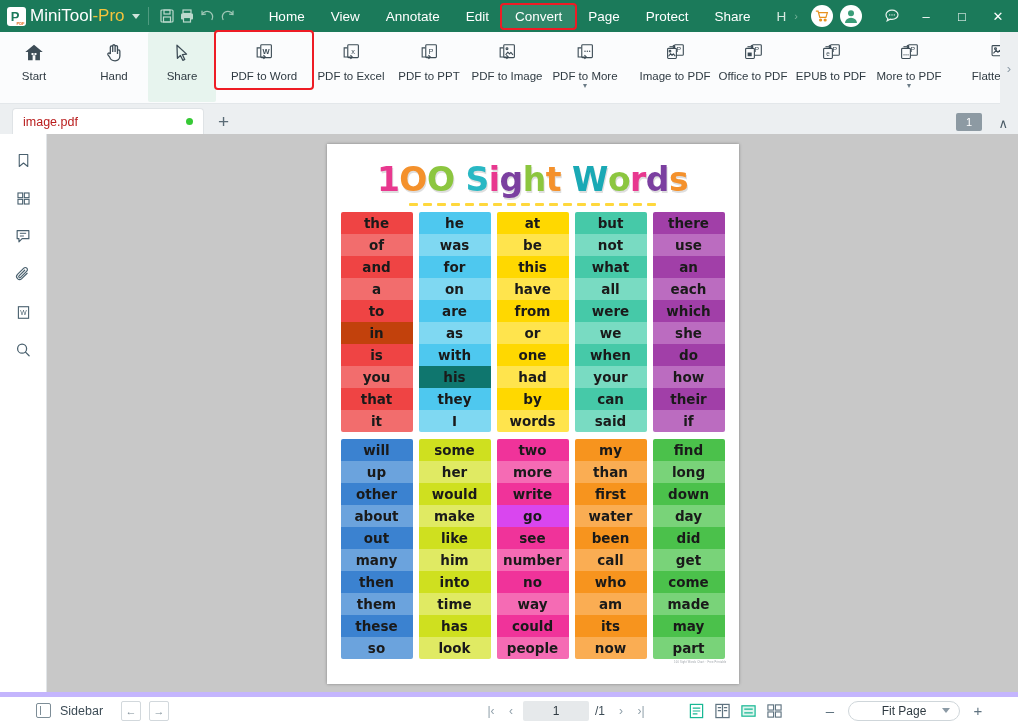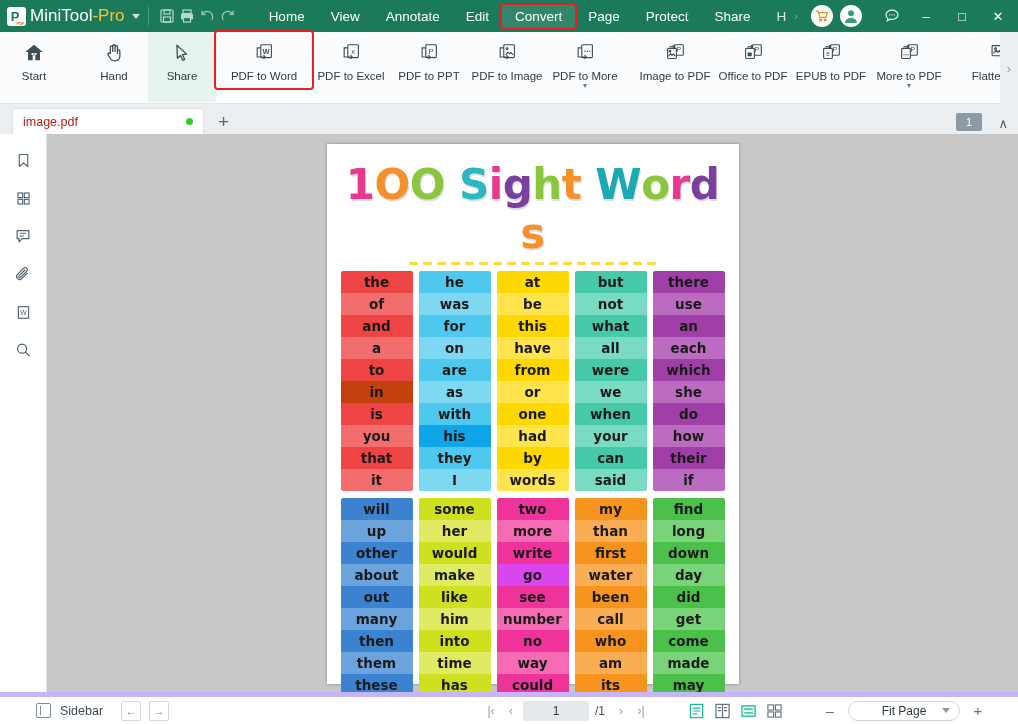--- a/index.html
+++ b/index.html
@@ -110,21 +110,21 @@
     overflow:hidden; padding-top: 10px; position: relative;
   }
 
   
   .page {
     width: 412px; height: 540px; background:#ffffff; box-shadow: 0 0 3px rgba(0,0,0,.35);
     padding: 8px 8px 6px 8px; display:flex; flex-direction:column;
   }
   .pg-title { text-align:center; padding: 8px 0 2px 0; }
   .pg-title .w {
-    font-size: 42px; font-weight: bold; letter-spacing:-0.5px;
+    font-size: 33px; font-weight: bold; letter-spacing:-0.5px;
     font-family: "DejaVu Sans", sans-serif;
   }
   .pg-title .ch { display:inline-block; text-shadow: 1px 2px 0 rgba(0,0,0,.13); }
   .dashes { display:flex; justify-content:center; gap:5px; margin: 2px 0 6px 0; }
   .dashes i { display:block; width:9px; height:3px; background:#ffd83d; border-radius:1px; }
   .grid { display:flex; gap:6px; justify-content:center; }
   .grid + .grid { margin-top: 7px; }
   .col { width: 72px; display:flex; flex-direction:column; border-radius:2px; overflow:hidden; }
   .cell {
     height: 22px; display:flex; align-items:center; justify-content:center;
@@ -520,21 +520,21 @@
               <div class="cell" style="background: rgb(242, 109, 109);">it</div>
             </div>
             <div class="col">
               <div class="cell" style="background: rgb(78, 200, 239);">he</div>
               <div class="cell" style="background: rgb(127, 216, 242);">was</div>
               <div class="cell" style="background: rgb(78, 200, 239);">for</div>
               <div class="cell" style="background: rgb(127, 216, 242);">on</div>
               <div class="cell" style="background: rgb(78, 200, 239);">are</div>
               <div class="cell" style="background: rgb(127, 216, 242);">as</div>
               <div class="cell" style="background: rgb(78, 200, 239);">with</div>
-              <div class="cell" style="background: #0ea5e9;">his</div>
+              <div class="cell" style="background: #0f766e;">his</div>
               <div class="cell" style="background: rgb(78, 200, 239);">they</div>
               <div class="cell" style="background: rgb(127, 216, 242);">I</div>
             </div>
             <div class="col">
               <div class="cell" style="background: rgb(255, 216, 0);">at</div>
               <div class="cell" style="background: rgb(255, 228, 77);">be</div>
               <div class="cell" style="background: rgb(255, 216, 0);">this</div>
               <div class="cell" style="background: rgb(255, 228, 77);">have</div>
               <div class="cell" style="background: rgb(255, 216, 0);">from</div>
               <div class="cell" style="background: rgb(255, 228, 77);">or</div>

